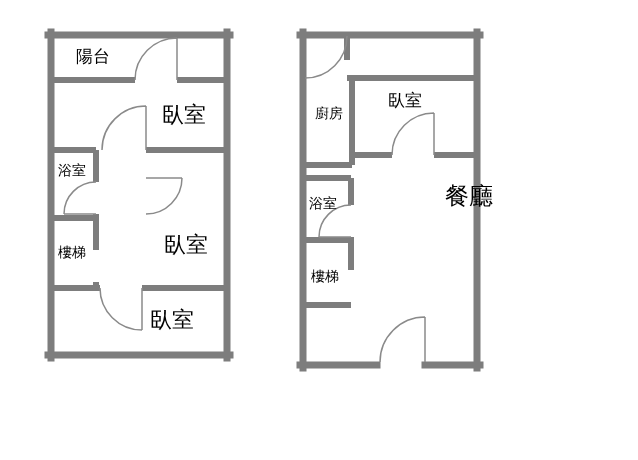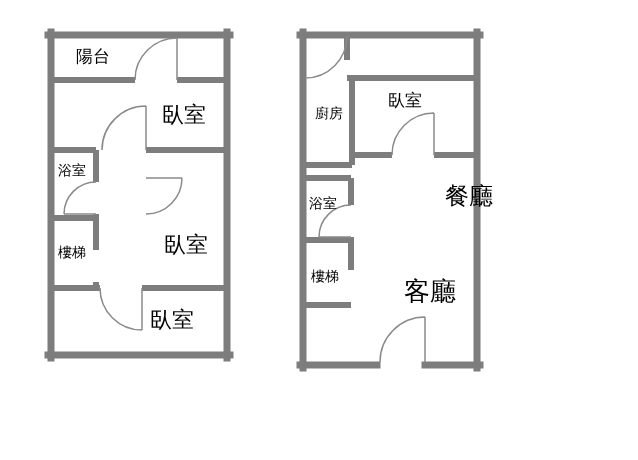--- a/index.html
+++ b/index.html
@@ -77,15 +77,14 @@
   <div class="room-label fs-s" style="left:72px;top:170px;">浴室</div>
   <div class="room-label fs-s" style="left:72px;top:252px;">樓梯</div>
   <div class="room-label fs-l" style="left:186px;top:245px;">臥室</div>
   <div class="room-label fs-l" style="left:172px;top:320px;">臥室</div>
 
   <div class="room-label fs-s" style="left:329px;top:113px;">廚房</div>
   <div class="room-label fs-m" style="left:405px;top:100px;">臥室</div>
   <div class="room-label fs-xl" style="left:429px;top:196px;margin-left:40px;">餐廳</div>
   <div class="room-label fs-s" style="left:323px;top:203px;">浴室</div>
   <div class="room-label fs-s" style="left:325px;top:276px;">樓梯</div>
-  <div class="room-label fs-xxl" style="left:430px;top:291px;">客廳</div>
 
 </div>
 
 </body></html>

